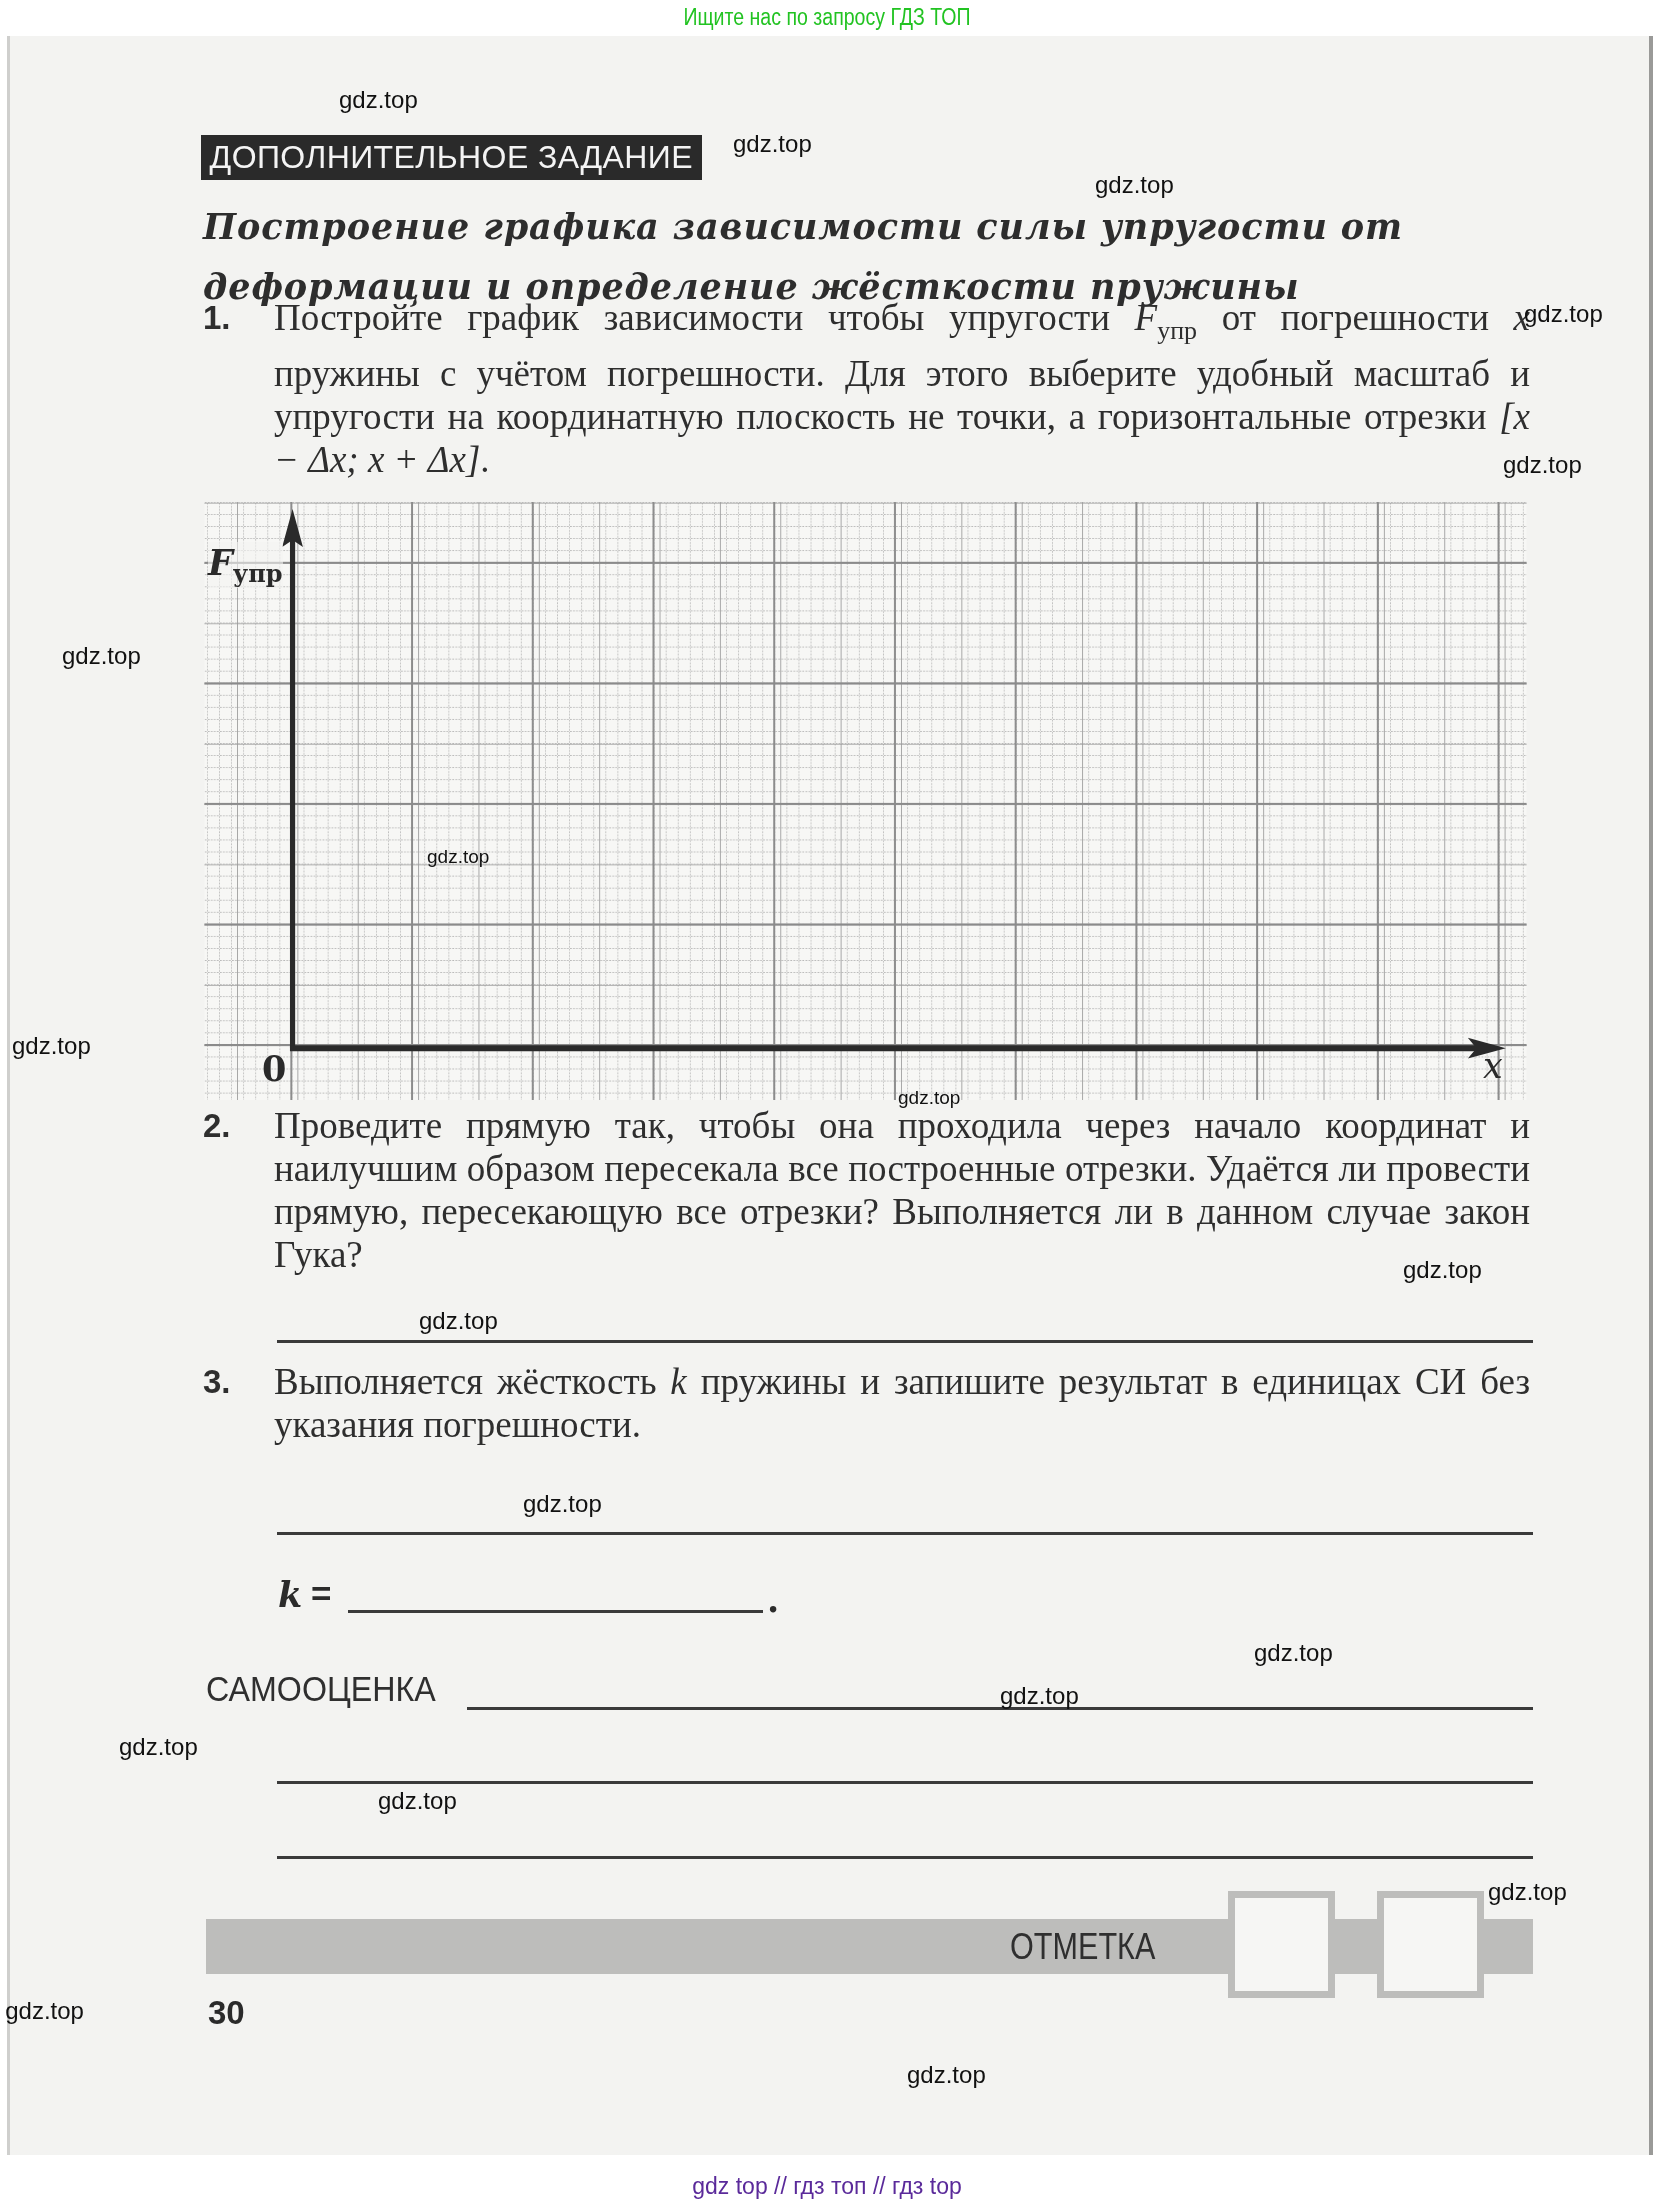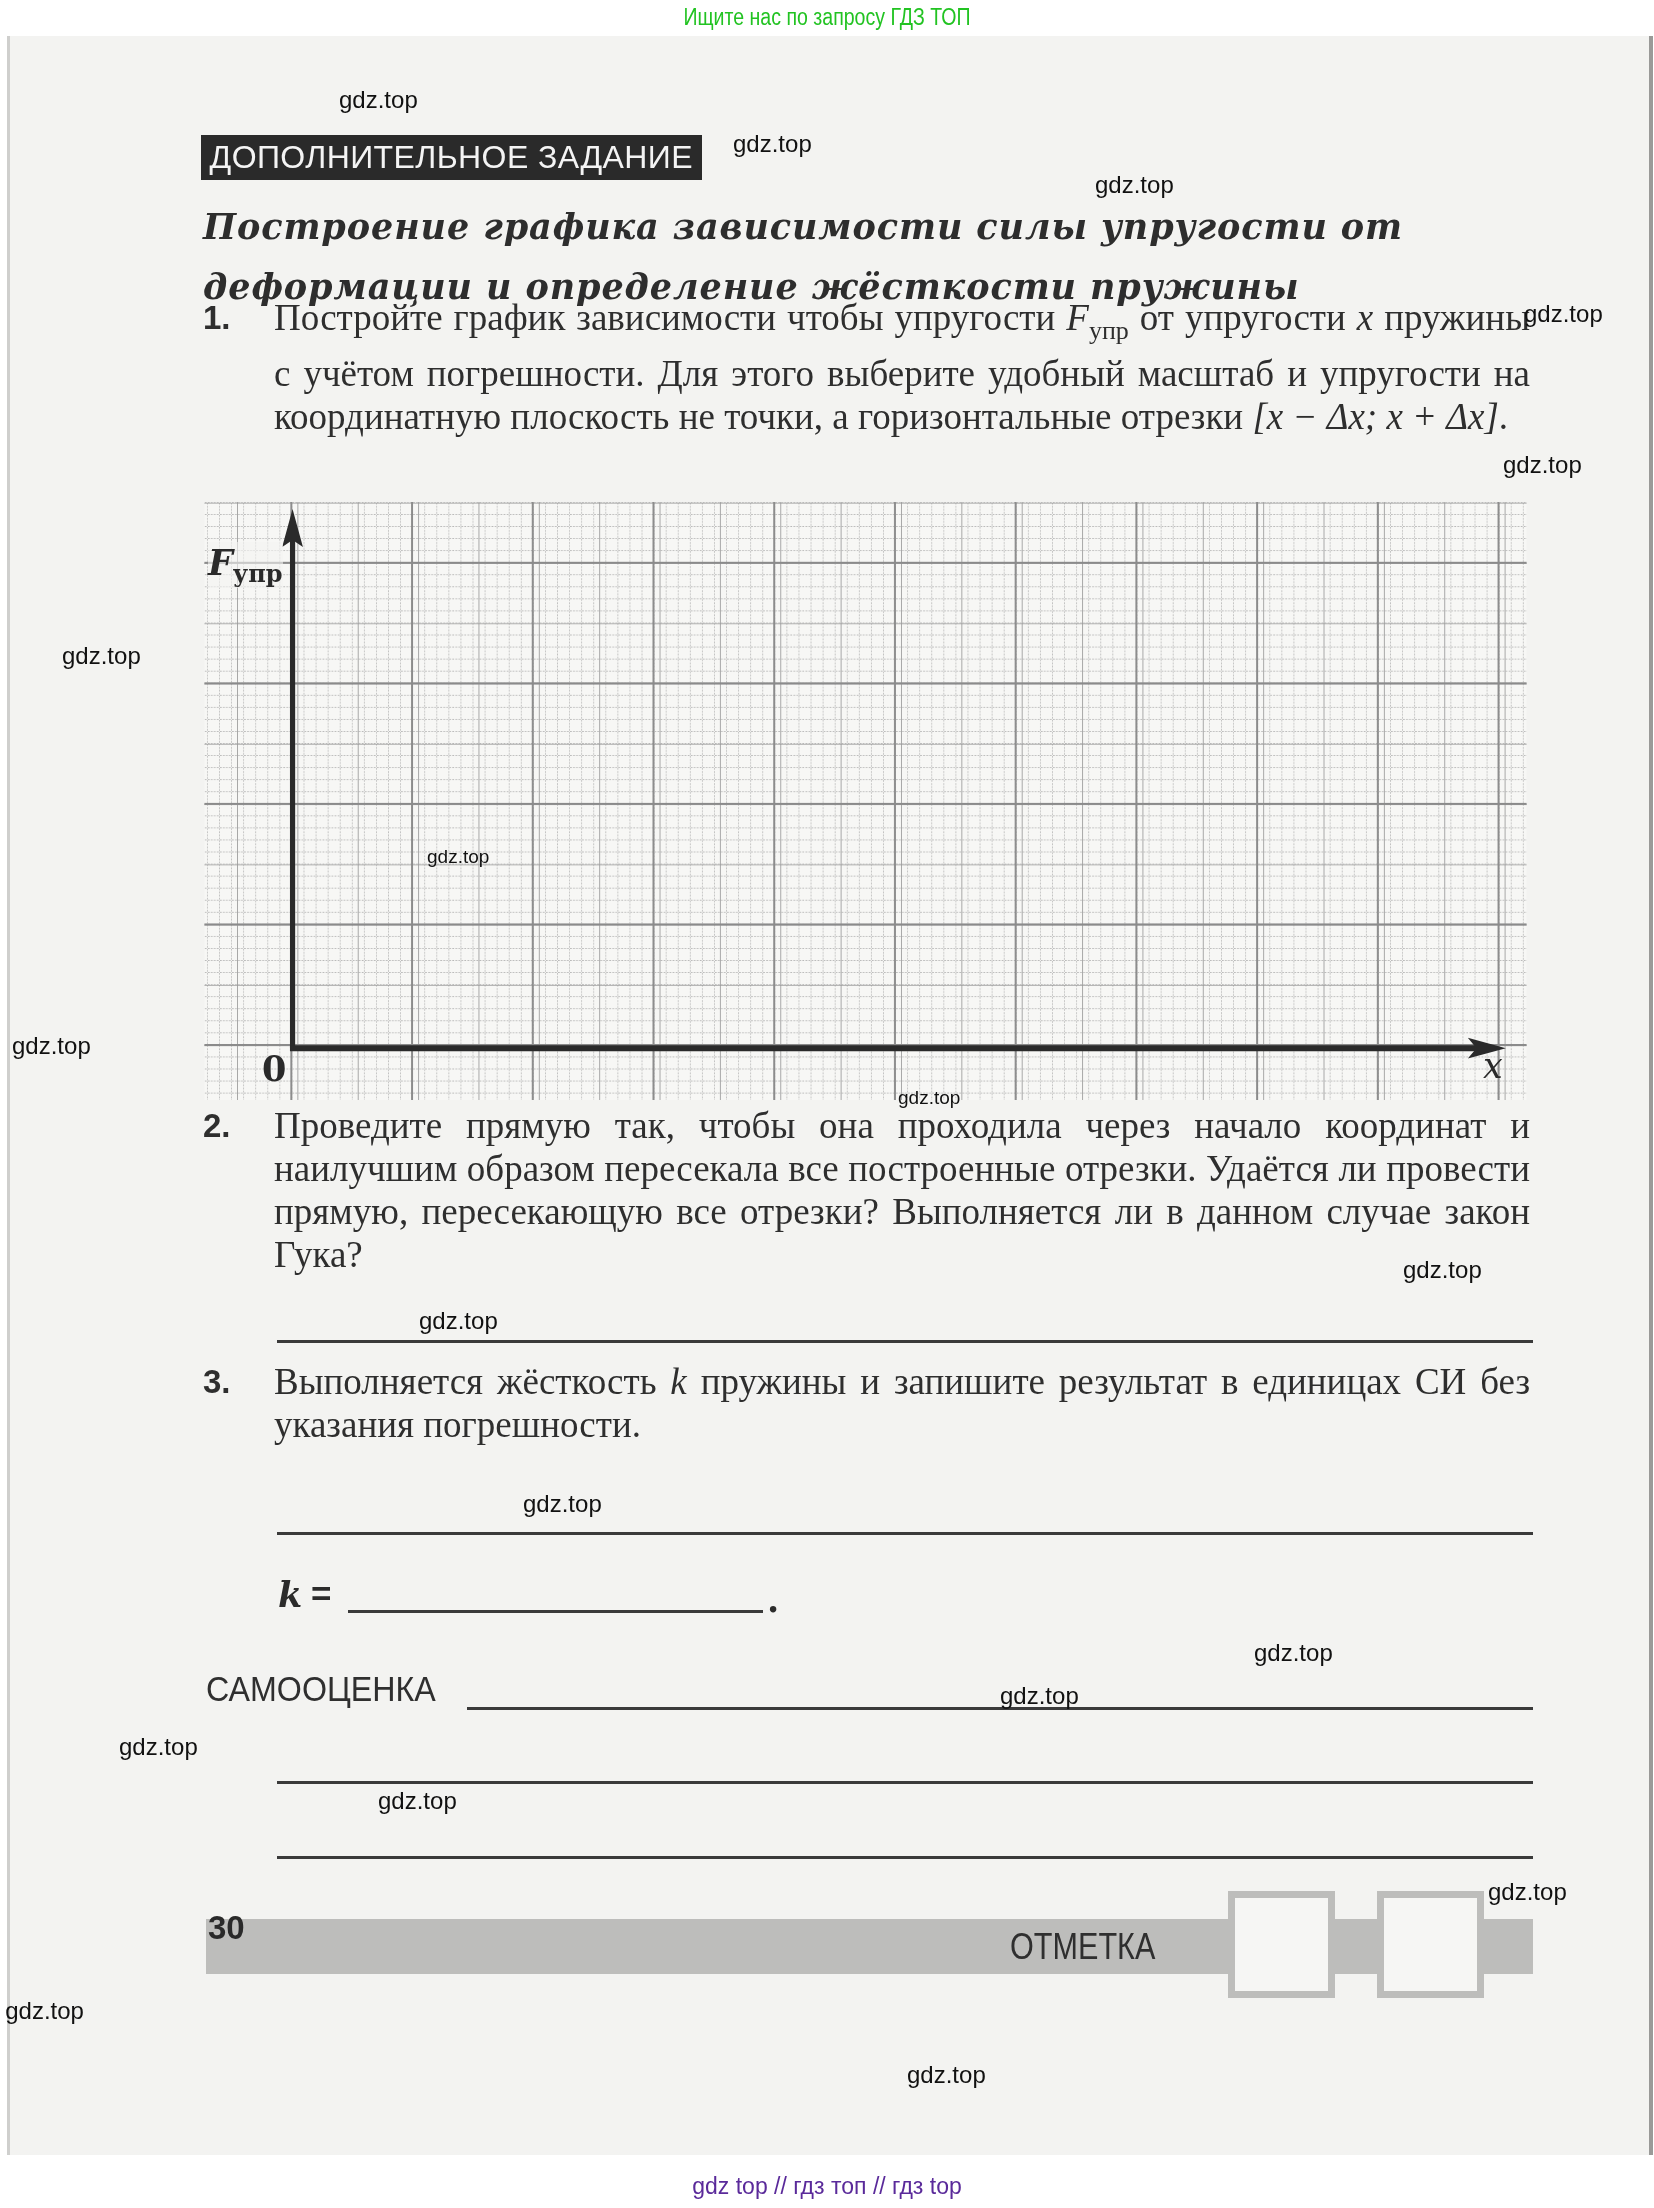--- a/index.html
+++ b/index.html
@@ -89,38 +89,38 @@
   }
   .grade-label {
     position: absolute; left: 1010px; top: 1920px; font-family: "Liberation Sans", sans-serif;
     font-size: 36px; line-height: 54px; color: #2f2f2f; transform: scaleX(0.85); transform-origin: left;
   }
   .grade-box {
     position: absolute; top: 1891px; width: 93px; height: 93px;
     background: #f6f6f4; border: 7px solid #bdbdbb; box-sizing: content-box;
   }
   .page-num {
-    position: absolute; left: 208px; top: 1909px; font-family: "Liberation Sans", sans-serif;
+    position: absolute; left: 208px; top: 1994px; font-family: "Liberation Sans", sans-serif;
     font-weight: bold; font-size: 33px; color: #2a2a2a;
   }
 </style>
 </head>
 <body>
 
 <div class="top-banner">Ищите нас по запросу ГДЗ ТОП</div>
 
 <div class="page"></div>
 
 <div class="section-badge">ДОПОЛНИТЕЛЬНОЕ ЗАДАНИЕ</div>
 
 <div class="title">Построение графика зависимости силы упругости от деформации и определение жёсткости пружины</div>
 
 <div class="task" style="top:296px;">
   <span class="num">1.</span>
-  <span class="body"><span>Постройте график зависимости чтобы упругости </span><i>F</i><sub class="sub">упр</sub><span> от упругости </span><i>x</i><span> пружины с учётом погрешности. Для этого выберите удобный масштаб и упругости на координатную плоскость не точки, а горизонтальные отрезки </span><i>[x − Δx; x + Δx]</i><span>.</span></span>
+  <span class="body"><span>Постройте график зависимости чтобы упругости </span><i>F</i><sub class="sub">упр</sub><span> от погрешности </span><i>x</i><span> пружины с учётом погрешности. Для этого выберите удобный масштаб и упругости на координатную плоскость не точки, а горизонтальные отрезки </span><i>[x − Δx; x + Δx]</i><span>.</span></span>
 </div>
 
 <svg class="graph" width="1323" height="598" viewBox="0 0 1530 692">
   <defs>
     <pattern id="minor" width="13.97" height="13.95" patternUnits="userSpaceOnUse" x="4" y="1">
       <path d="M13.97 0 V13.95 M0 13.95 H13.97" stroke="#a3a3a3" stroke-width="1.4" stroke-dasharray="2 1.5" fill="none"></path>
     </pattern>
     <pattern id="mid" width="69.85" height="69.75" patternUnits="userSpaceOnUse" x="-31" y="2">
       <path d="M69.85 0 V69.75 M0 69.75 H69.85" stroke="#9c9c9c" stroke-width="2" fill="none"></path>
     </pattern>

